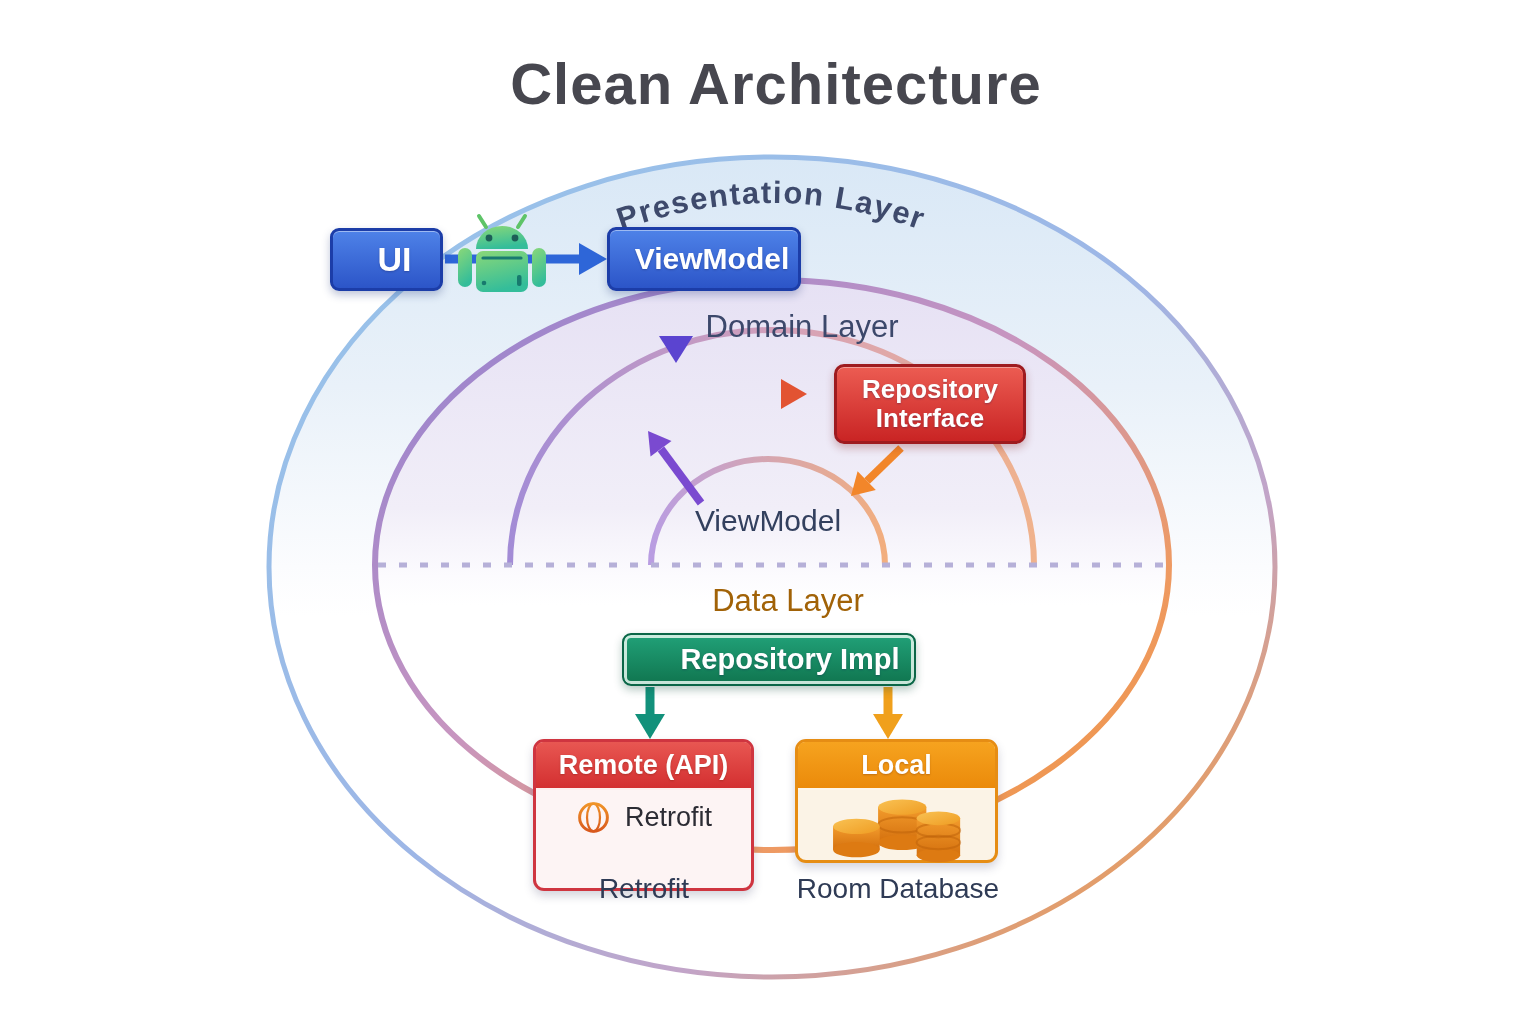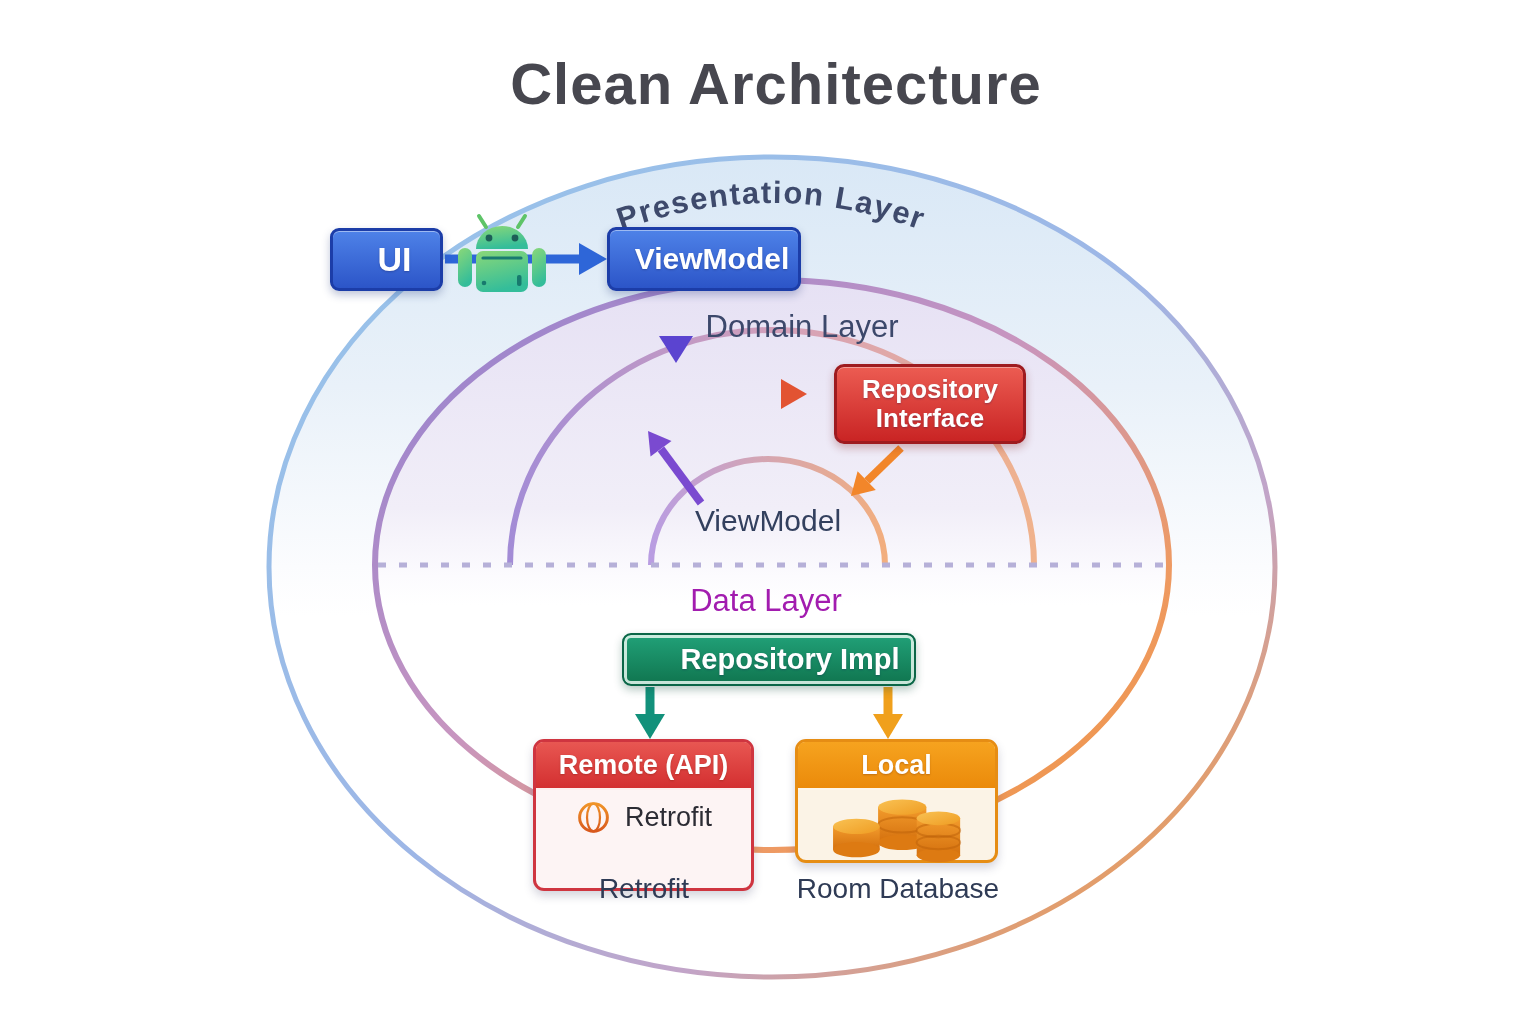--- a/index.html
+++ b/index.html
@@ -160,21 +160,21 @@
     <path id="presPath" d="M 578 248 Q 772 158 964 248" fill="none"></path>
     <text font-size="31" font-weight="600" fill="#3e4a6c" letter-spacing="1.5">
       <textPath href="#presPath" startOffset="50%" text-anchor="middle">Presentation Layer</textPath>
     </text>
   </svg>
 
   <div class="title">Clean Architecture</div>
 
   <div class="label layer-lbl" style="left:802px; top:327px;">Domain Layer</div>
   <div class="label" style="left:768px; top:521px; font-size:30px; color:#33405e;">ViewModel</div>
-  <div class="label" style="left:766px; top:601px; font-size:31px; color:#a21caf;">Data Layer</div>
+  <div class="label" style="left:788px; top:601px; font-size:31px; color:#a16207;">Data Layer</div>
 
   <div class="node blue" style="left:330px; top:228px; width:113px; height:63px; font-size:34px;">UI</div>
 
   <div class="node blue" style="left:607px; top:227px; width:194px; height:64px; font-size:30px;">ViewModel</div>
 
 
   <div class="node red" style="left:810px; top:364px; width:192px; height:80px; font-size:26px; line-height:1.12; padding:4px 14px;">Repository Interface</div>
 
   <div class="node green" style="left:622px; top:633px; width:294px; height:53px; font-size:29px;padding-left:42px;">Repository Impl</div>
 

